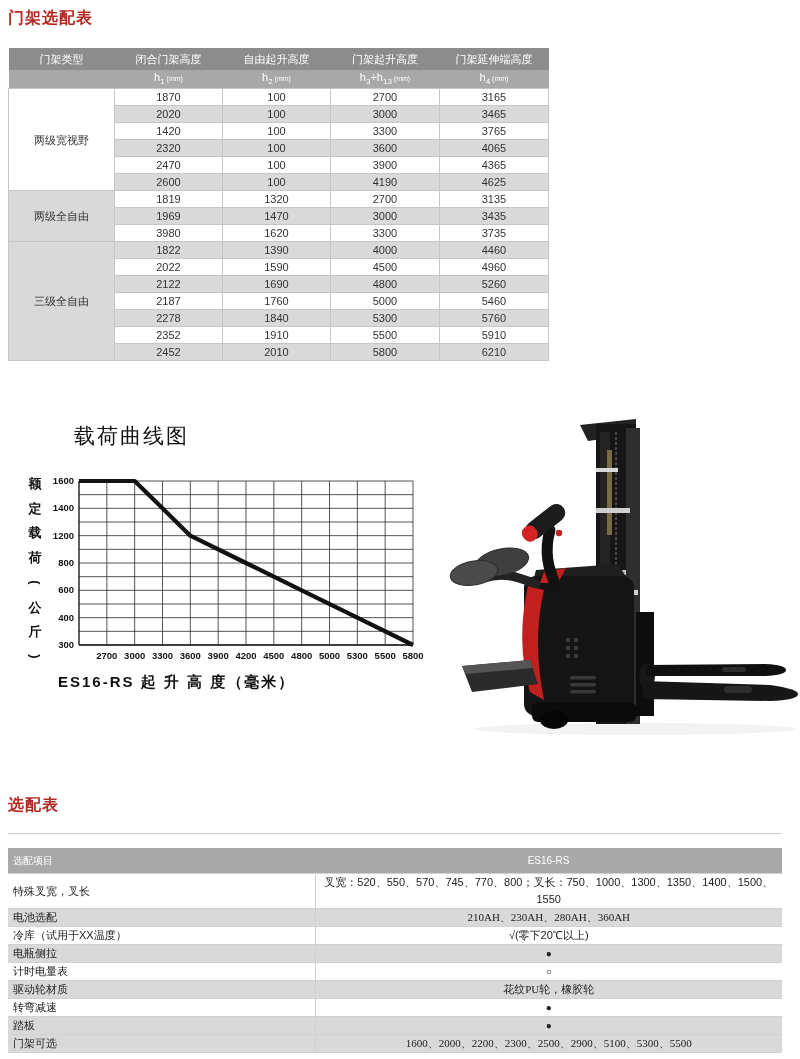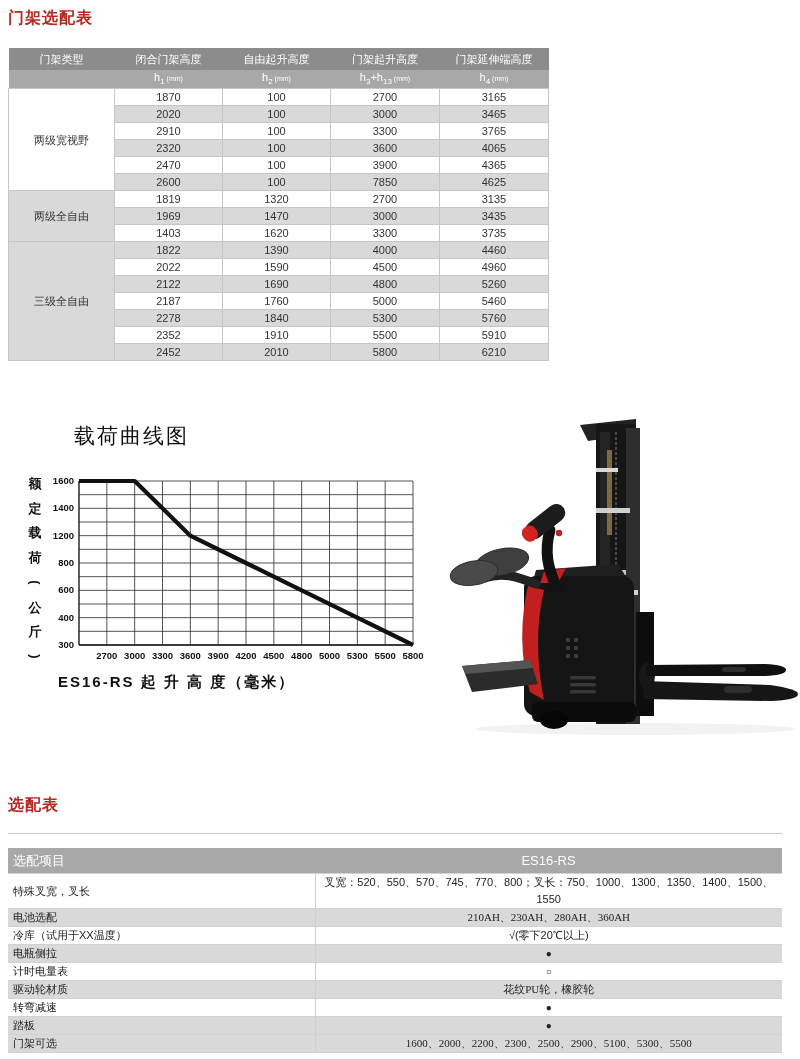--- a/index.html
+++ b/index.html
@@ -40,21 +40,21 @@
   
   .product { position:absolute; left:440px; top:380px; width:360px; height:360px; }
 
   
   .hr-line { position:absolute; left:8px; top:833px; width:774px; height:1px;
              background:#cccccc; }
   #optTable { position:absolute; left:8px; top:848px; width:774px;
               border-collapse:collapse; table-layout:fixed; font-size:11px;
               color:#222; }
   #optTable thead th { background:#a8a8a8; color:#fff; font-weight:normal;
-              height:25px; padding:0 0 0 5px; text-align:left; font-size:13px; }
+              height:25px; padding:0 0 0 5px; text-align:left; font-size:10px; }
   #optTable thead th.val { text-align:center; padding:0; }
   #optTable tbody td { height:17px; line-height:17px; padding:0;
               border-top:1px solid #d2d2d2; border-bottom:1px solid #d2d2d2;
               background:#fff; }
   #optTable tbody td.item { text-align:left; padding-left:5px;
               border-right:1px solid #cfcfcf; }
   #optTable tbody td.val { text-align:center; }
   #optTable tbody tr.alt td { background:#d9d9d9;font-family:Liberation Serif, serif; }
   #optTable tbody td.sym { font-size:10px; }
 </style>
@@ -97,58 +97,58 @@
           <td>2700</td>
           <td>3165</td>
         </tr>
         <tr class="alt">
           <td>2020</td>
           <td>100</td>
           <td>3000</td>
           <td>3465</td>
         </tr>
         <tr>
-          <td>2910</td>
+          <td>1420</td>
           <td>100</td>
           <td>3300</td>
           <td>3765</td>
         </tr>
         <tr class="alt">
           <td>2320</td>
           <td>100</td>
           <td>3600</td>
           <td>4065</td>
         </tr>
         <tr>
           <td>2470</td>
           <td>100</td>
           <td>3900</td>
           <td>4365</td>
         </tr>
         <tr class="alt">
           <td>2600</td>
           <td>100</td>
-          <td>7850</td>
+          <td>4190</td>
           <td>4625</td>
         </tr>
         <tr>
           <td rowspan="3" class="catalt cat">两级全自由</td>
           <td>1819</td>
           <td>1320</td>
           <td>2700</td>
           <td>3135</td>
         </tr>
         <tr class="alt">
           <td>1969</td>
           <td>1470</td>
           <td>3000</td>
           <td>3435</td>
         </tr>
         <tr>
-          <td>1403</td>
+          <td>3980</td>
           <td>1620</td>
           <td>3300</td>
           <td>3735</td>
         </tr>
         <tr class="alt">
           <td rowspan="7" class="cat">三级全自由</td>
           <td>1822</td>
           <td>1390</td>
           <td>4000</td>
           <td>4460</td>

